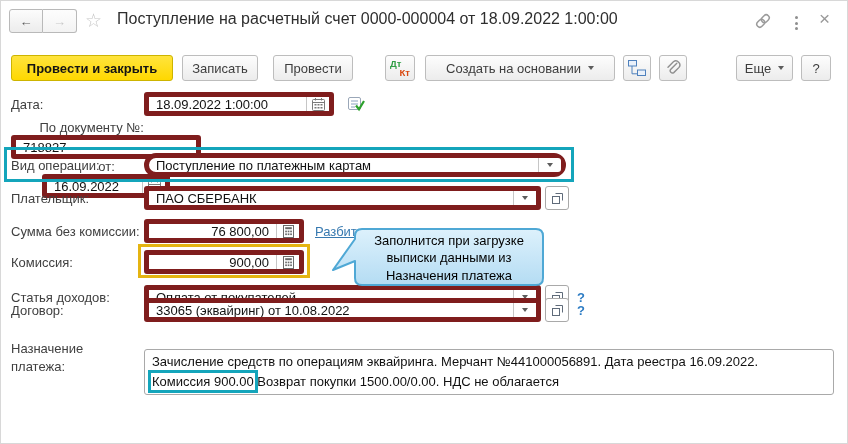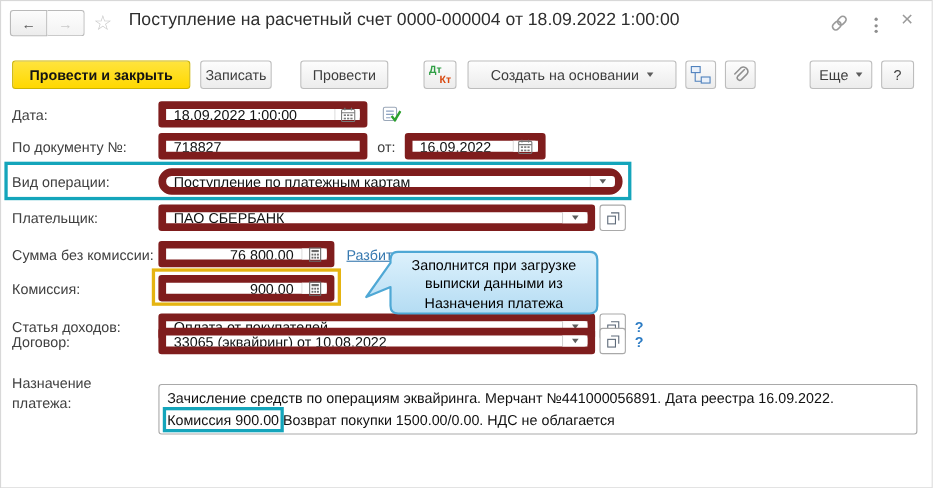--- a/index.html
+++ b/index.html
@@ -32,21 +32,21 @@
   .tri { width:0; height:0; border-left:3.5px solid transparent; border-right:3.5px solid transparent;
          border-top:4.5px solid #5c5c5c; display:inline-block; }
   .btn .tri { margin-left:7px; }
   .dtkt { position:relative; width:30px; padding:0; }
   .dtkt .dt { position:absolute; left:4px; top:2px; font-size:9.5px; font-weight:bold; color:#2f9e44; }
   .dtkt .kt { position:absolute; right:4px; bottom:2px; font-size:9.5px; font-weight:bold; color:#d9480f; }
 
   
   .row { position:absolute; left:10px; display:flex; align-items:center; height:26px; }
   .lbl { width:133px; color:#404040; flex:none; }
-  .fld { display:flex; align-items:stretch; height:24px; border:7px solid #7f1d1d;
+  .fld { display:flex; align-items:stretch; height:24px; border:5px solid #7f1d1d;
          border-radius:3px; background:#fff; }
   .fldtext { padding:0 7px; display:flex; align-items:center; white-space:nowrap;
              overflow:hidden; color:#111; flex:1; }
   .num { justify-content:flex-end; }
   .fldbtn { width:23px; flex:none; display:flex; align-items:center; justify-content:center;
             border-left:1px solid #c6c6c6; cursor:pointer; background:#fff; border-radius:0 3px 3px 0; }
   .sqbtn { width:24px; height:24px; margin-left:4px; flex:none; display:flex; align-items:center;
            justify-content:center; border:1px solid #a9a9a9; border-radius:3px; background:#fff; cursor:pointer; }
   .helpq { margin-left:8px; color:#2d7cc4; font-weight:bold; cursor:pointer; }
   .inlbl { margin:0 8px 0 9px; color:#404040; }
@@ -100,21 +100,21 @@
         <i></i>
         <i></i>
     </div>
     <div class="hico xclose" style="left:818px;">×</div>
   </div>
 
   
   <div class="btn btn-yellow" style="left:10px; width:162px;">
     <span>Провести и закрыть</span>
   </div>
-  <div class="btn" style="left:181px; width:65px;">
+  <div class="btn" style="left:181px; width:76px;">
     <span>Записать</span>
   </div>
   <div class="btn" style="left:272px; width:80px;">
     <span>Провести</span>
   </div>
   <div class="btn dtkt" style="left:384px;">
     <span class="dt">Дт</span>
     <span class="kt">Кт</span>
   </div>
   <div class="btn" style="left:424px; width:190px;">
@@ -168,21 +168,21 @@
     <svg width="18" height="16" viewBox="0 0 18 16" style="margin-left:13px;">
       <rect x="1.5" y="1.5" width="12" height="12" rx="1.5" fill="#fff" stroke="#9aa7b8"></rect>
       <line x1="4" y1="5" x2="11" y2="5" stroke="#8aa0c0"></line>
       <line x1="4" y1="8" x2="11" y2="8" stroke="#8aa0c0"></line>
       <line x1="4" y1="11" x2="8" y2="11" stroke="#8aa0c0"></line>
       <path d="M9 9.5 l3 3.8 l5 -8.3" fill="none" stroke="#2da12d" stroke-width="2.2"></path>
     </svg>
   </div>
 
   
-  <div class="row" style="top:119px;">
+  <div class="row" style="top:119px;flex-direction:column;">
     <div class="lbl">По документу №:</div>
     <div class="fld" style="width:190px;">
       <div class="fldtext">718827</div>
     </div>
     <span class="inlbl">от:</span>
     <div class="fld" style="width:128px;">
       <div class="fldtext">16.09.2022</div>
       <div class="fldbtn">
         <svg width="15" height="15" viewBox="0 0 15 15">
           <rect x="1.5" y="2.5" width="12" height="11" rx="1" fill="none" stroke="#7a7a7a"></rect>

